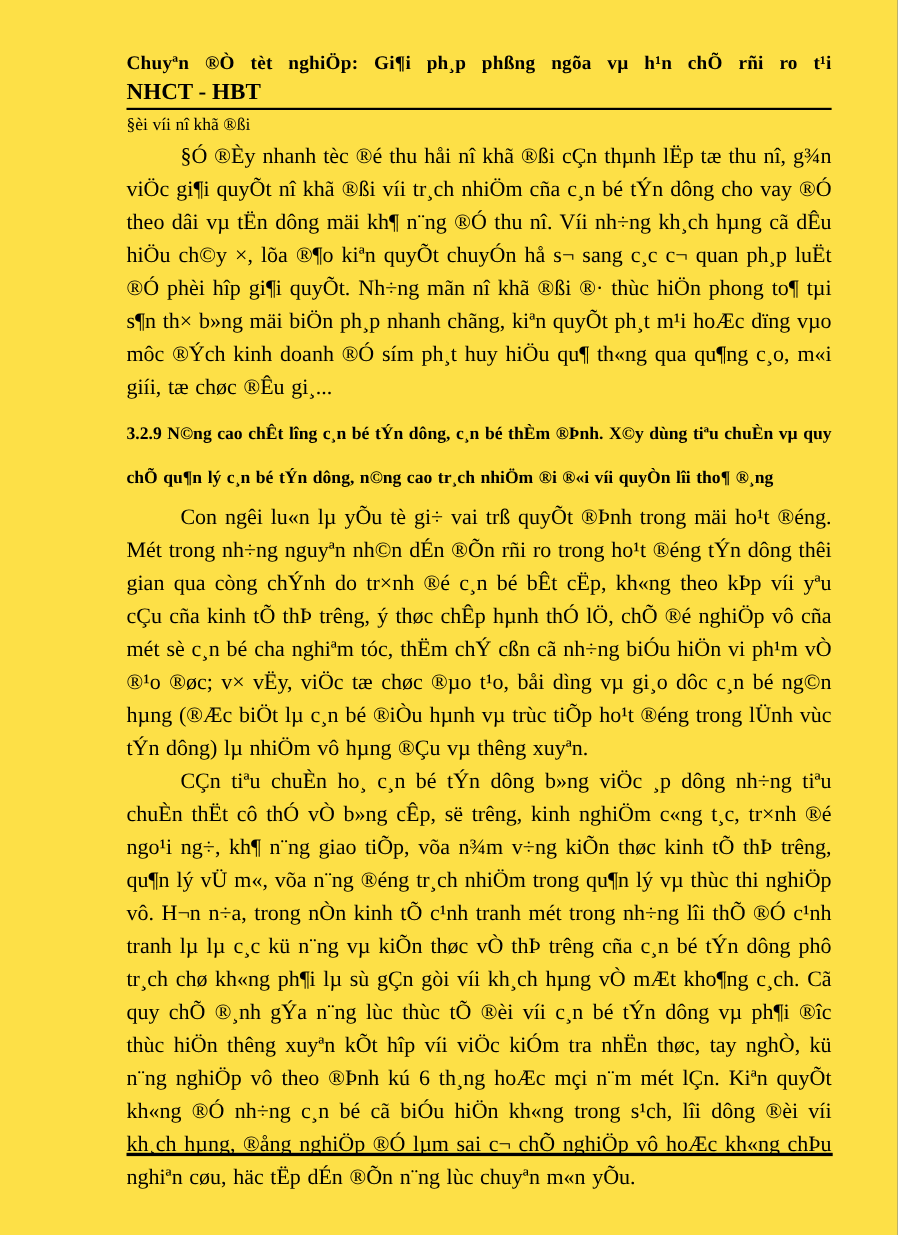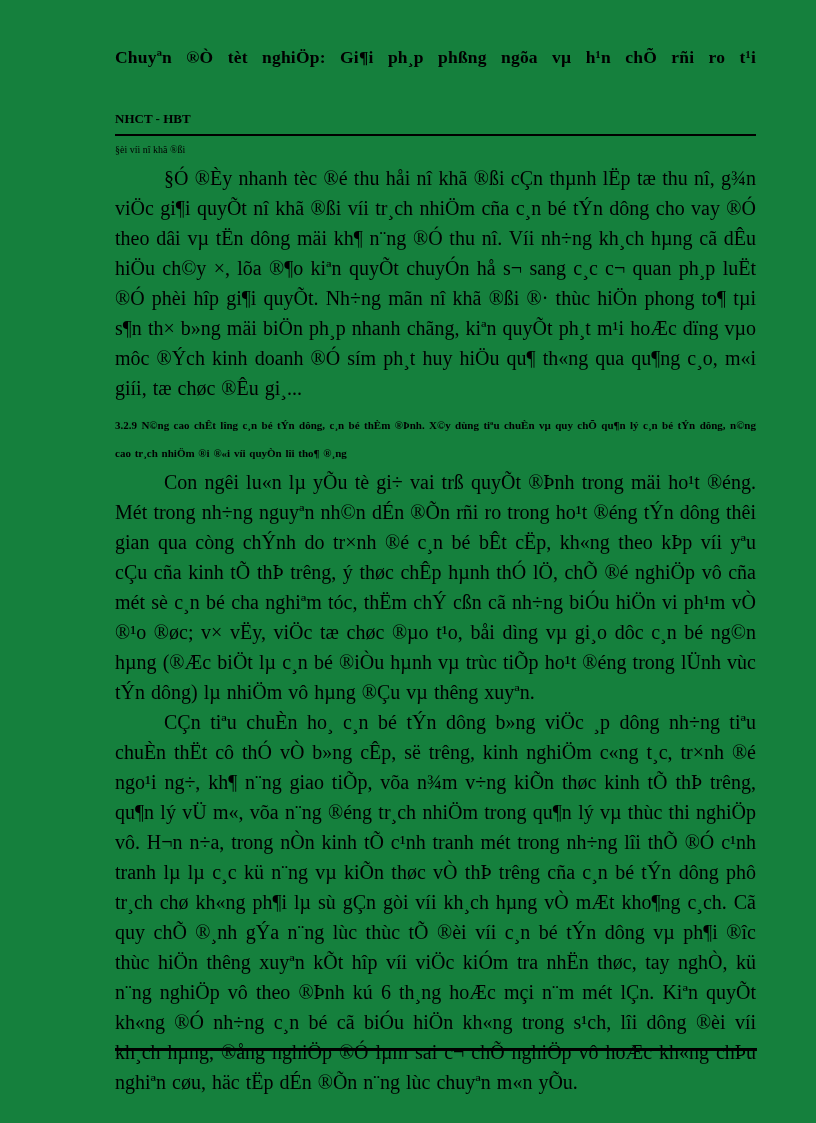--- a/index.html
+++ b/index.html
@@ -5,68 +5,67 @@
   html, body {
     margin: 0;
     padding: 0;
     background: #888;
   }
   .page {
     position: relative;
     width: 816px;
     height: 1123px;
     margin: 0 auto;
-    background: #15803d;
+    background: #fde047;
     font-family: "Liberation Serif", "DejaVu Serif", serif;
     color: #000000;
     overflow: hidden;
   }
   .content {
     position: absolute;
     left: 115px;
     top: 44px;
     width: 641px;
   }
   .title-line1 {
     font-weight: bold;
     font-size: 17.5px;
     line-height: 26px;
     text-align: justify;
     text-align-last: justify;
     letter-spacing: 0.2px;
   }
   .title-line2 {
     font-weight: bold;
-    font-size: 13px;
+    font-size: 21px;
     line-height: 26px;
-    margin-top: 36px;
   }
   .header-rule {
     border: none;
     border-top: 2.5px solid #000000;
     margin: 2px 0 0 0;
     height: 0;
   }
   .subheading {
-    font-size: 10px;
+    font-size: 16px;
     line-height: 27px;
   }
   .para {
     font-size: 20px;
     line-height: 30px;
     text-align: justify;
     text-justify: inter-word;
     text-indent: 49px;
     margin: 0;
     word-spacing: 1px;
   }
   .section-heading {
     font-weight: bold;
-    font-size: 11px;
-    line-height: 28px;
+    font-size: 16px;
+    line-height: 40px;
     text-align: justify;
     text-justify: inter-word;
     margin: 8px 0 0 0;
     word-spacing: 1px;
   }
   .footer-rule {
     position: absolute;
     left: 115px;
     top: 1048px;
     width: 642px;

